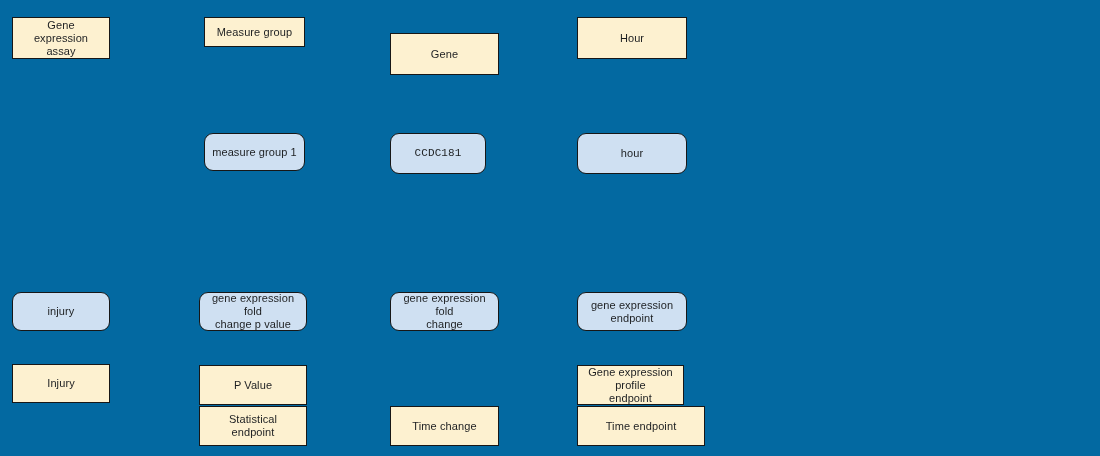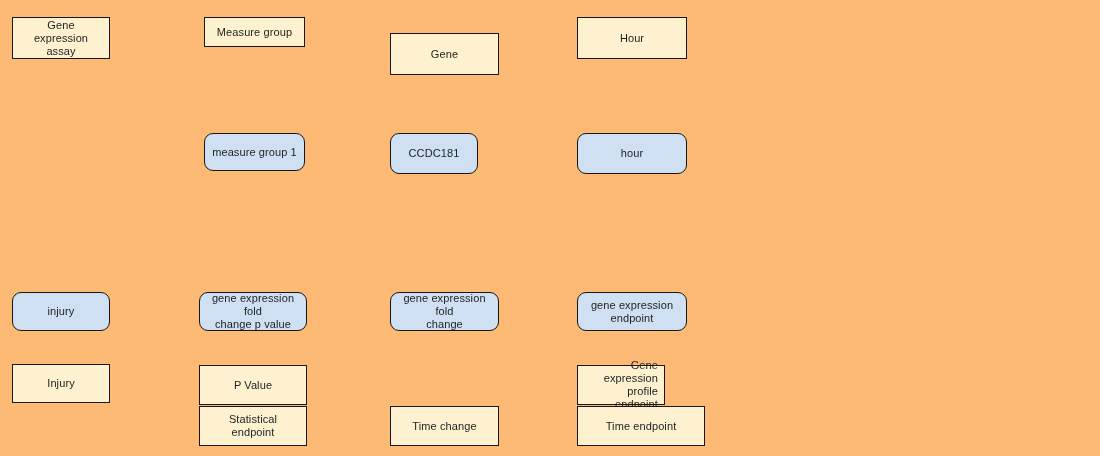--- a/index.html
+++ b/index.html
@@ -4,21 +4,21 @@
 <style>
   html, body {
     margin: 0;
     padding: 0;
     background: #000000;
   }
   #canvas {
     position: relative;
     width: 1100px;
     height: 456px;
-    background: #fdba74;
+    background: #0369a1;
     overflow: hidden;
     font-family: "Liberation Sans", "DejaVu Sans", sans-serif;
   }
   .node {
     position: absolute;
     box-sizing: border-box;
     display: flex;
     align-items: center;
     justify-content: center;
     text-align: center;
@@ -56,21 +56,21 @@
     </div>
     <div class="node node-class" style="left: 390px; top: 17px; width: 109px; height: 42px; margin-top: 16px;">
       <span class="node-label">Gene</span>
     </div>
     <div class="node node-class" style="left: 577px; top: 17px; width: 110px; height: 42px;">
       <span class="node-label">Hour</span>
     </div>
     <div class="node node-instance" style="left: 204px; top: 133px; width: 101px; height: 38px;">
       <span class="node-label">measure group 1</span>
     </div>
-    <div class="node node-instance" style="left: 390px; top: 133px; width: 88px; height: 41px;">
+    <div class="node node-instance" style="left: 390px; top: 133px; width: 96px; height: 41px; font-family: Liberation Mono, monospace;">
       <span class="node-label">CCDC181</span>
     </div>
     <div class="node node-instance" style="left: 577px; top: 133px; width: 110px; height: 41px;">
       <span class="node-label">hour</span>
     </div>
     <div class="node node-instance" style="left: 12px; top: 292px; width: 98px; height: 39px;">
       <span class="node-label">injury</span>
     </div>
     <div class="node node-instance" style="left: 199px; top: 292px; width: 108px; height: 39px;">
       <span class="node-label">gene expression fold
@@ -89,20 +89,20 @@
     </div>
     <div class="node node-class" style="left: 199px; top: 365px; width: 108px; height: 40px;">
       <span class="node-label">P Value</span>
     </div>
     <div class="node node-class" style="left: 199px; top: 406px; width: 108px; height: 40px;">
       <span class="node-label">Statistical endpoint</span>
     </div>
     <div class="node node-class" style="left: 390px; top: 406px; width: 109px; height: 40px;">
       <span class="node-label">Time change</span>
     </div>
-    <div class="node node-class" style="left: 577px; top: 365px; width: 88px; height: 40px; text-align: right;">
+    <div class="node node-class" style="left: 577px; top: 365px; width: 107px; height: 40px;">
       <span class="node-label">Gene expression profile
 endpoint</span>
     </div>
     <div class="node node-class" style="left: 577px; top: 406px; width: 128px; height: 40px;">
       <span class="node-label">Time endpoint</span>
     </div>
   </div>
 
 </body></html>

